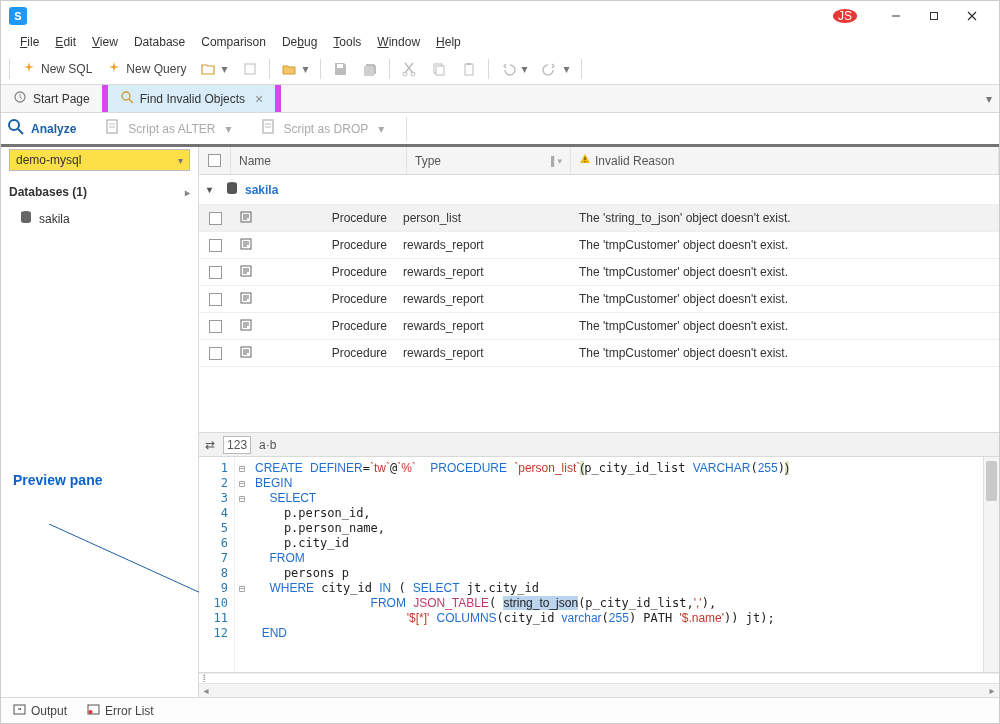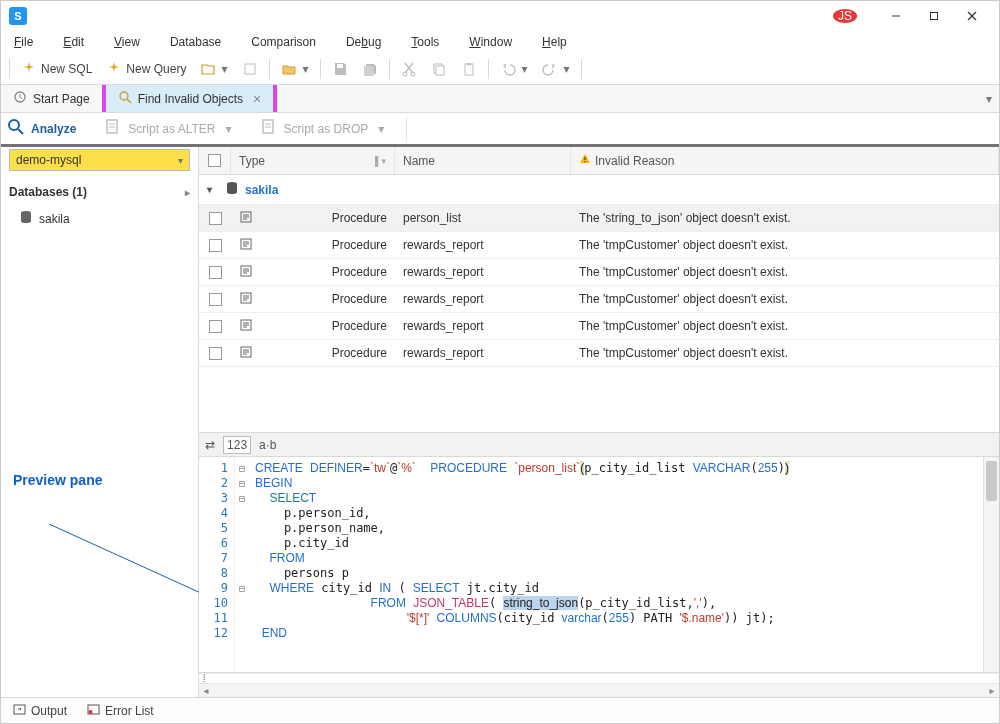--- a/index.html
+++ b/index.html
@@ -8,36 +8,36 @@
 
 
 .titlebar { height: 30px; display: flex; align-items: center; padding: 0 8px; }
 .titlebar .logo { width: 18px; height: 18px; background: #2196f3; border-radius: 3px; display: flex; align-items: center; justify-content: center; color: #fff; font-weight: bold; font-size: 11px; }
 .titlebar .spacer { flex: 1; }
 .titlebar .badge { width: 24px; height: 14px; background: #e53935; border-radius: 50%; color: #fff; font-size: 12px; display: flex; align-items: center; justify-content: center; margin-right: 20px; }
 .titlebar .win-btn { width: 38px; height: 24px; display: flex; align-items: center; justify-content: center; color: #555; }
 .titlebar .win-btn svg { width: 10px; height: 10px; }
 
 
-.menubar { height: 22px; display: flex; align-items: center; padding: 0 6px; gap: 16px; }
+.menubar { height: 22px; display: flex; align-items: center; padding: 0 12px; gap: 2px; }
 .menubar .menu-item { padding: 2px 7px; cursor: default; }
 .menubar .menu-item .ul { text-decoration: underline; }
 
 
 .toolbar { height: 32px; border-bottom: 1px solid #d9d9d9; display: flex; align-items: center; padding: 0 6px; gap: 4px; }
 .toolbar .sep { width: 1px; height: 20px; background: #d9d9d9; margin: 0 2px; }
 .toolbar .tb-btn { display: flex; align-items: center; gap: 4px; padding: 3px 5px; color: #444; }
 .toolbar .tb-icon { width: 16px; height: 16px; display: flex; align-items: center; justify-content: center; }
 .toolbar .drop { width: 8px; display: flex; justify-content:center; color:#777;}
 .toolbar svg { width: 16px; height: 16px; }
 .grey svg { opacity: 0.55; }
 
 
 .doctabs { height: 28px; border-bottom: 1px solid #d9d9d9; display: flex; align-items: stretch; background: #f7f7f7; }
-.doctab { display: flex; align-items: center; gap: 6px; padding: 0 12px; border-right: 4px solid #d946ef; background: #fff; position: relative; }
+.doctab { display: flex; align-items: center; gap: 6px; padding: 0 12px; border-right: 6px solid #d946ef; background: #fff; position: relative; }
 .doctab.inactive { background: #f7f7f7; }
 .doctab.active { background: #d9edf9; }
 .doctab .close { color: #888; font-size: 14px; margin-left: 4px; }
 .doctabs .flex { flex: 1; }
 .doctabs .chev { width: 20px; display: flex; align-items: center; justify-content: center; color: #777; }
 
 
 .actionbar { height: 34px; border-bottom: 3px solid #737373; display: flex; align-items: center; padding: 0 0; gap: 16px; }
 .actionbar .act-btn { display: flex; align-items: center; gap: 6px; padding: 4px 6px; }
 .actionbar .act-btn.disabled { color: #aaa; }
@@ -331,25 +331,25 @@
           </svg>
       </div>
     </div>
 
     <div class="rightpanel">
 
       <div class="grid-head">
         <div class="col col-check">
             <div class="checkbox"></div>
           </div>
+        <div class="col col-name">Name</div>
         <div class="col col-type">
             <span>Type</span>
             <span style="color:#aaa;font-size:9px">▌▾</span>
           </div>
-        <div class="col col-name">Name</div>
         <div class="col col-reason">
           <span><svg class="warn-icon" viewBox="0 0 12 12">
                 <path d="M6 1 L11 10 H1 Z" fill="#f2b90c"></path>
                 <rect x="5.4" y="4" width="1.2" height="3" fill="#5c4400"></rect>
                 <rect x="5.4" y="8" width="1.2" height="1.2" fill="#5c4400"></rect>
               </svg></span>
           <span>Invalid Reason</span>
         </div>
       </div>
       <div class="grid-body">

